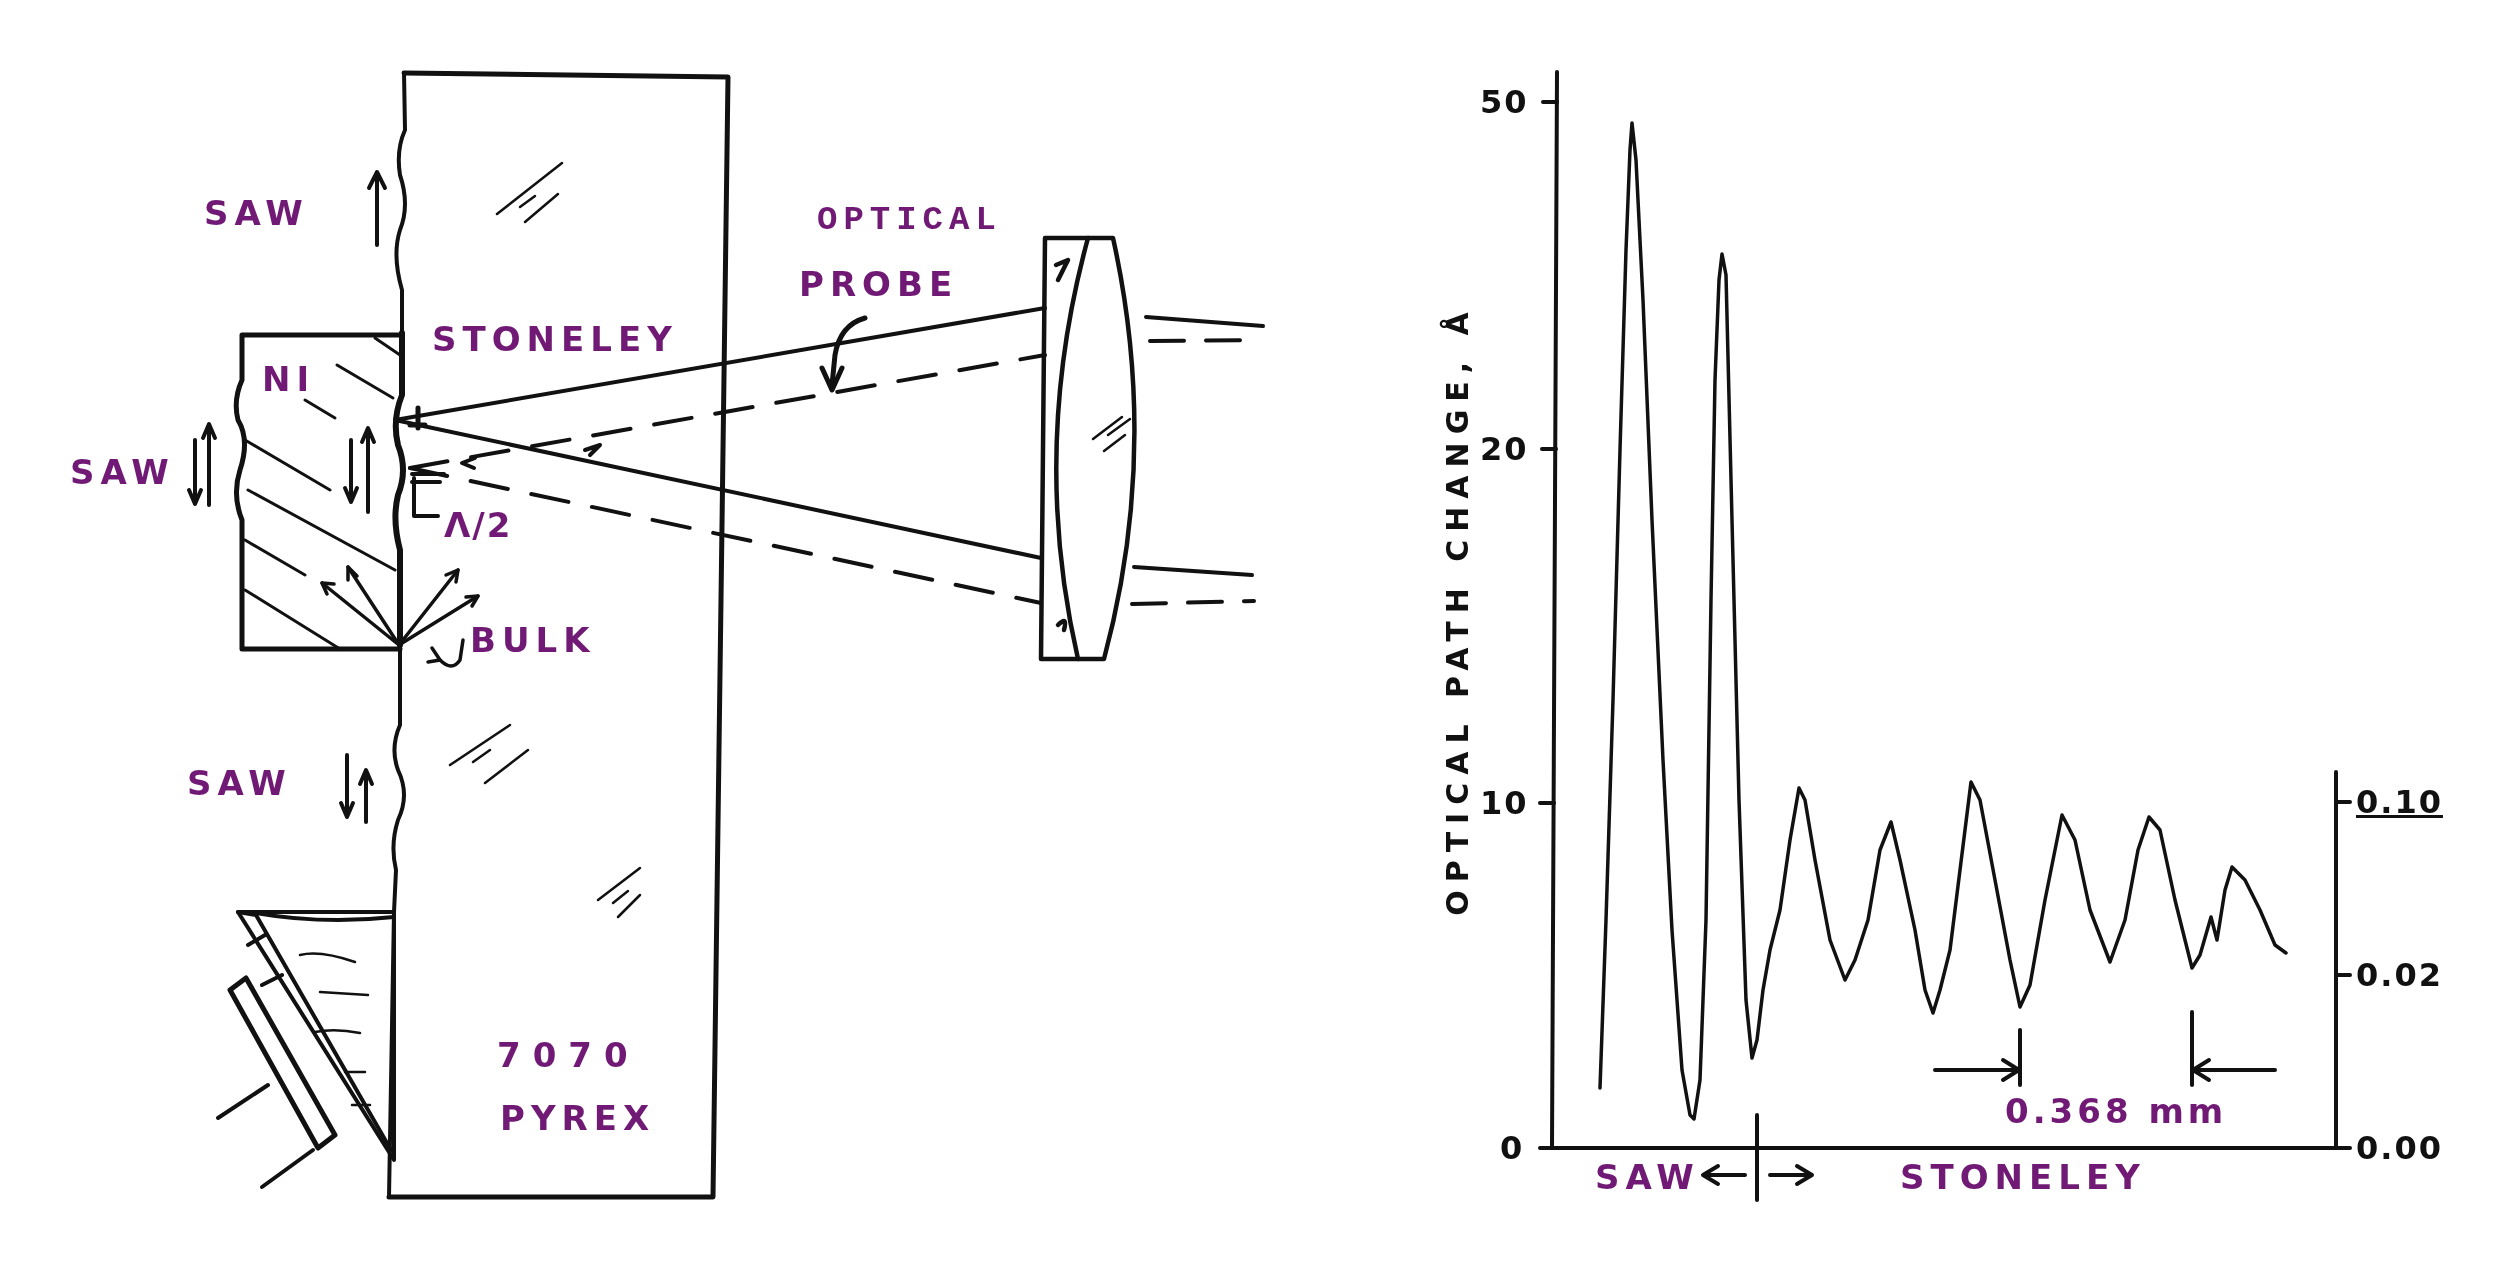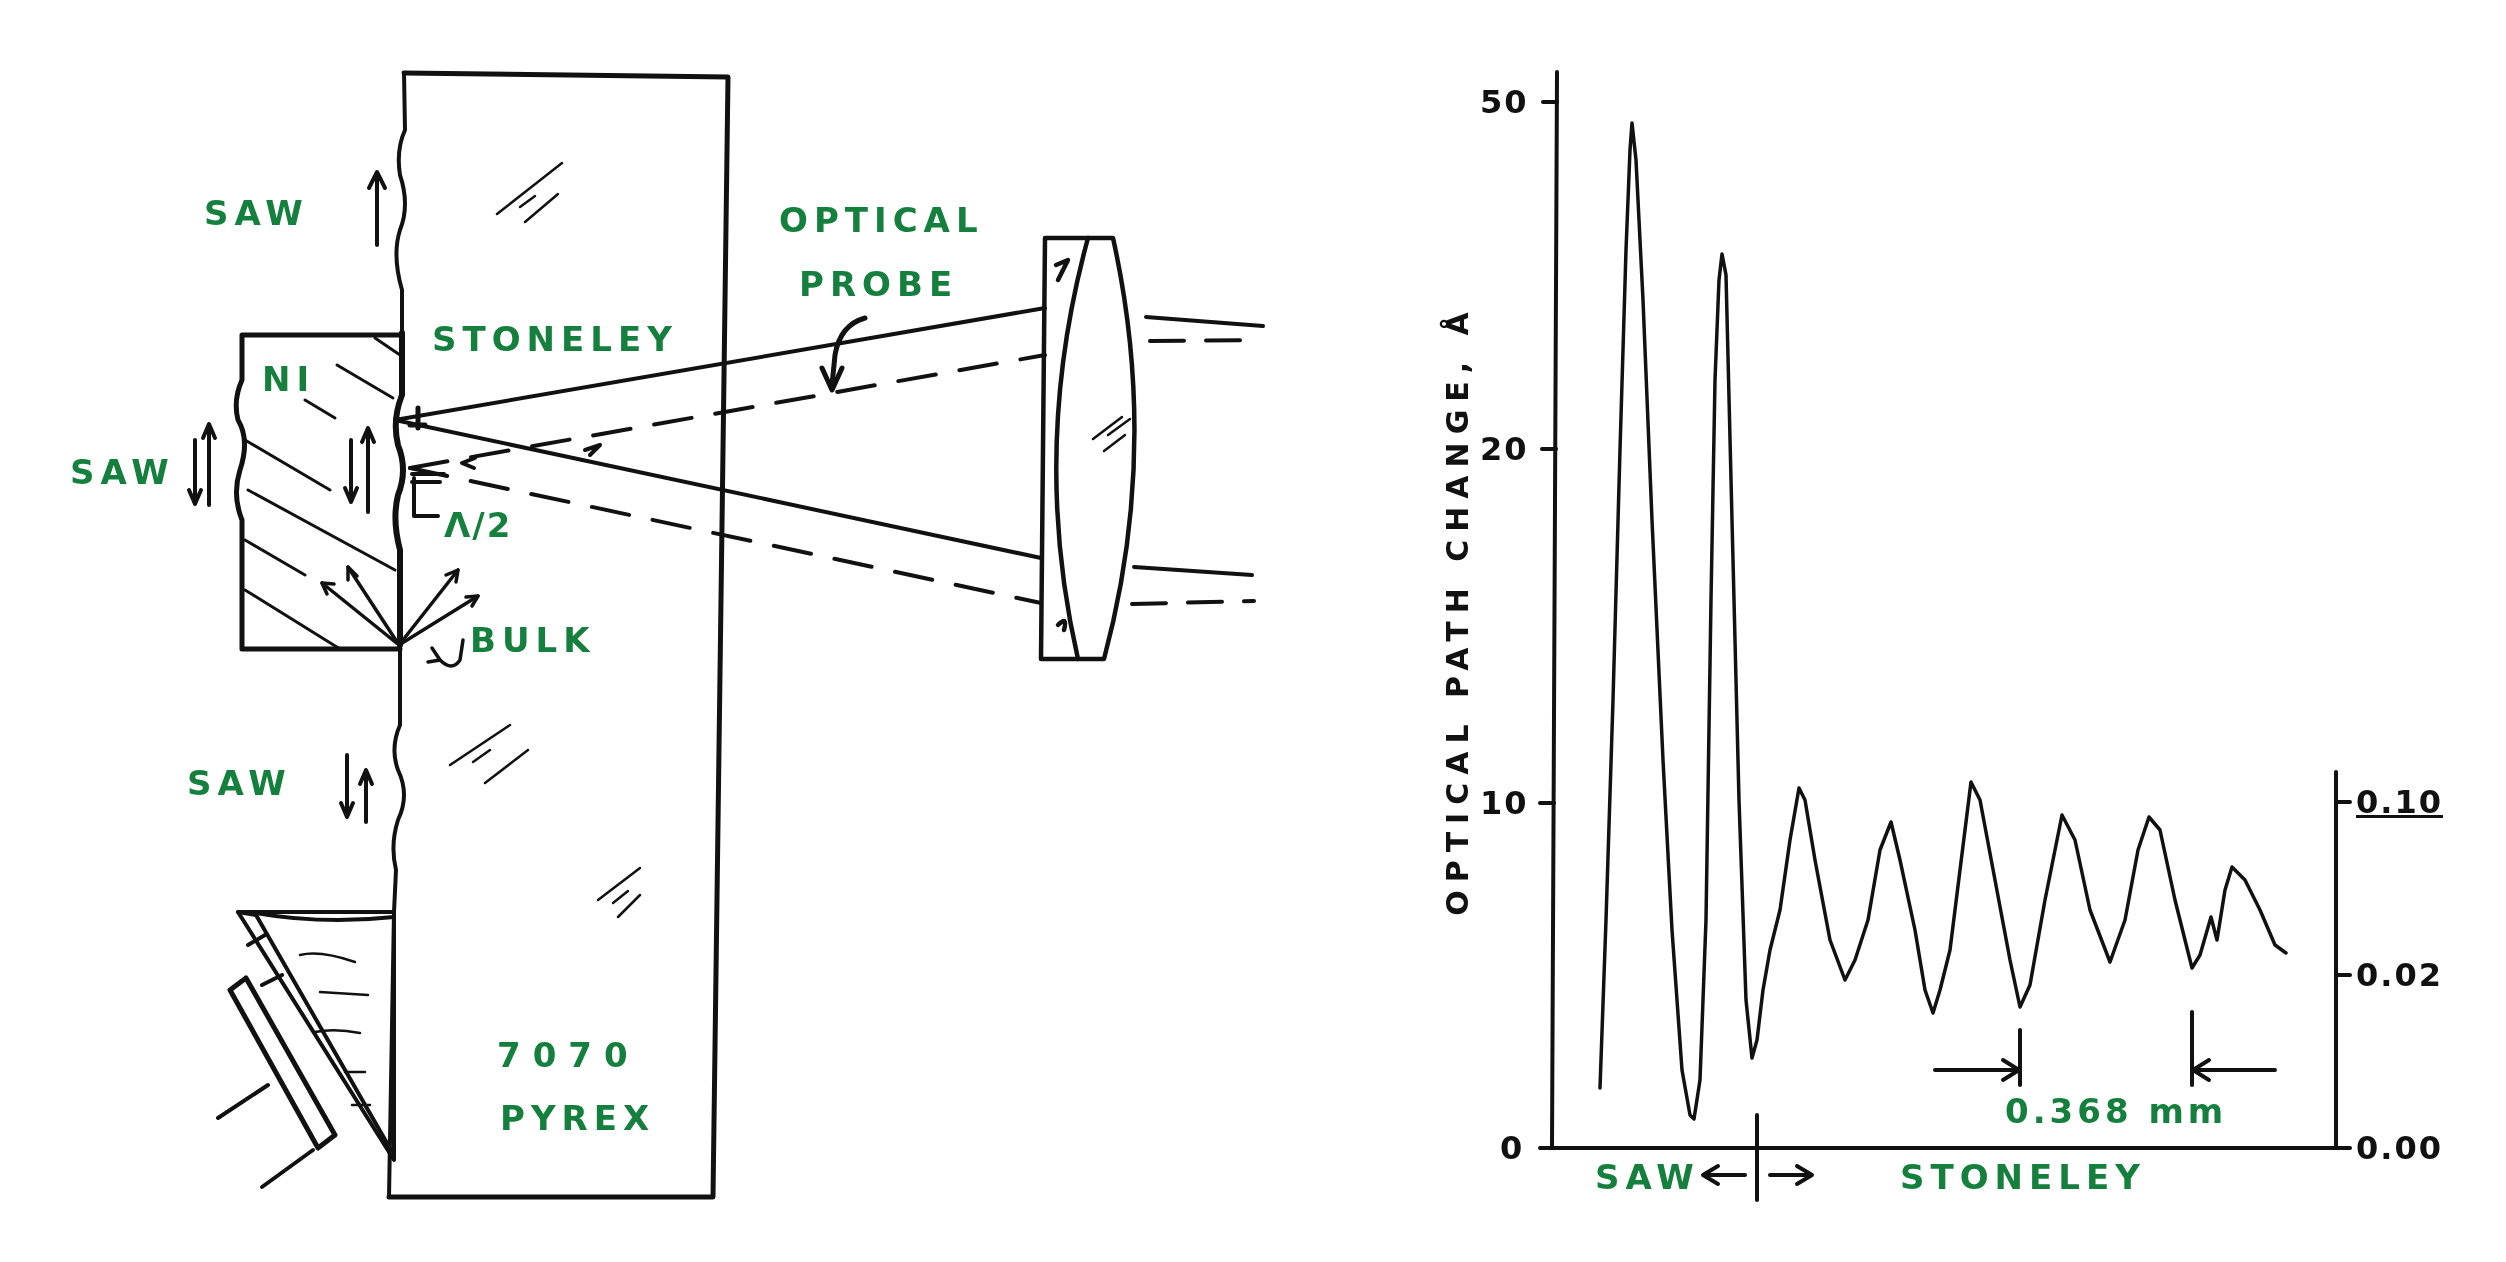--- a/index.html
+++ b/index.html
@@ -1,20 +1,20 @@
 <!DOCTYPE html>
 <html><head>
   <meta charset="utf-8">
   <style>
     html, body { margin: 0; padding: 0; background: #ffffff; }
     body { width: 2506px; height: 1262px; position: relative; overflow: hidden;
            font-family: "DejaVu Sans", sans-serif; color: #111; }
     #figure { position: absolute; left: 0; top: 0; width: 2506px; height: 1262px; }
     .lbl { position: absolute; font-family: "DejaVu Sans", sans-serif; font-weight: bold;
-           color: #15803d; white-space: nowrap; letter-spacing: 6px; line-height: 1; }
+           color: #701a75; white-space: nowrap; letter-spacing: 6px; line-height: 1; }
     .lbl.big { font-size: 34px; }
     .lbl.med { font-size: 34px; }
     .tick-lbl { position: absolute; font-family: "DejaVu Sans", sans-serif; font-weight: bold;
                 font-size: 32px; color: #111; line-height: 1; white-space: nowrap; letter-spacing: 2px; }
     .ylab { position: absolute; font-family: "DejaVu Sans", sans-serif; font-weight: bold;
             font-size: 30px; letter-spacing: 8px; color: #111; white-space: nowrap;
             transform-origin: center center; transform: rotate(-90deg); line-height: 1; }
   </style>
 </head>
 <body>
@@ -181,21 +181,21 @@
   </svg>
 
   
   <div class="lbl big" style="left:204px; top:196px;">SAW</div>
   <div class="lbl big" style="left:70px; top:455px;">SAW</div>
   <div class="lbl big" style="left:187px; top:766px;">SAW</div>
   <div class="lbl big" style="left:432px; top:322px;">STONELEY</div>
   <div class="lbl big" style="left:262px; top:362px;">NI</div>
   <div class="lbl big" style="left:444px; top:508px; letter-spacing:2px;">Λ/2</div>
   <div class="lbl big" style="left:470px; top:617px;margin-top:6px;">BULK</div>
-  <div class="lbl big" style="left:779px; top:203px;">OPTICAL</div>
+  <div class="lbl big" style="left:817px; top:203px;font-family:Liberation Mono, monospace;">OPTICAL</div>
   <div class="lbl big" style="left:779px; top:267px;margin-left:20px;">PROBE</div>
   <div class="lbl big" style="left:497px; top:1038px; letter-spacing:12px;">7070</div>
   <div class="lbl big" style="left:500px; top:1101px;">PYREX</div>
 
   
   <div class="tick-lbl" style="left:1480px; top:86px;">50</div>
   <div class="tick-lbl" style="left:1480px; top:433px;">20</div>
   <div class="tick-lbl" style="left:1480px; top:787px;">10</div>
   <div class="tick-lbl" style="left:1500px; top:1132px;">0</div>
   <div class="tick-lbl" style="left:2356px; top:786px;text-decoration:underline;">0.10</div>

